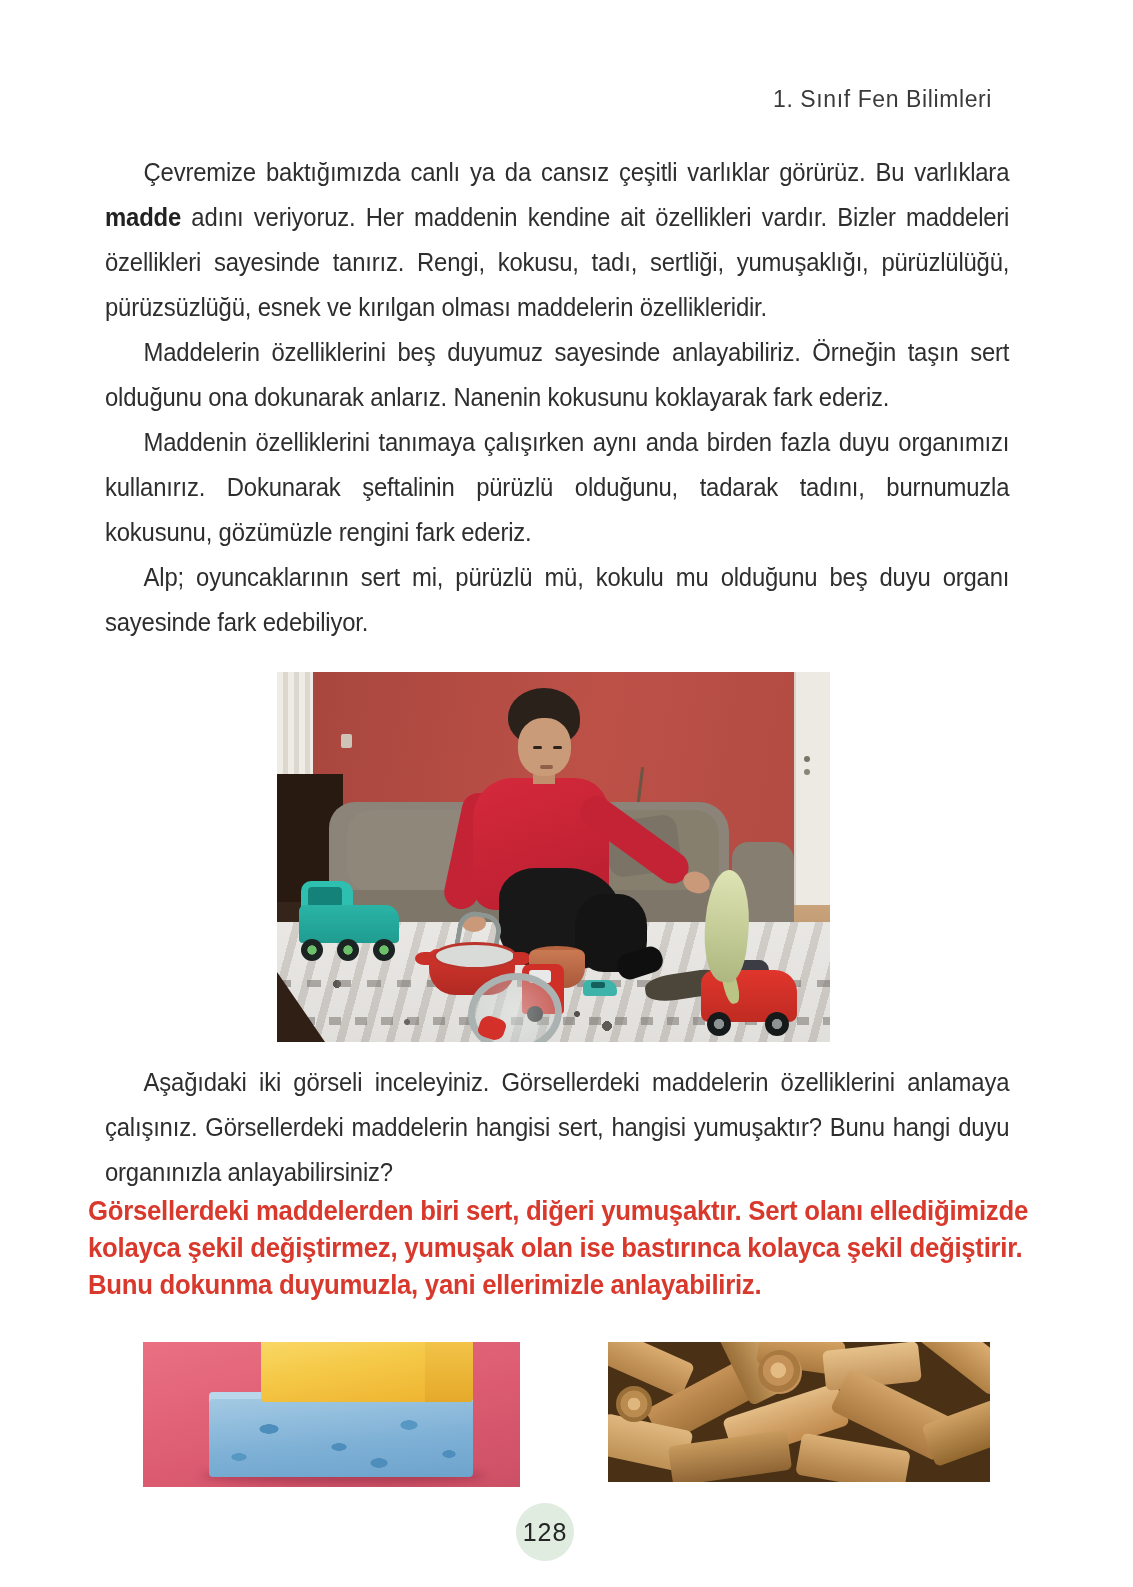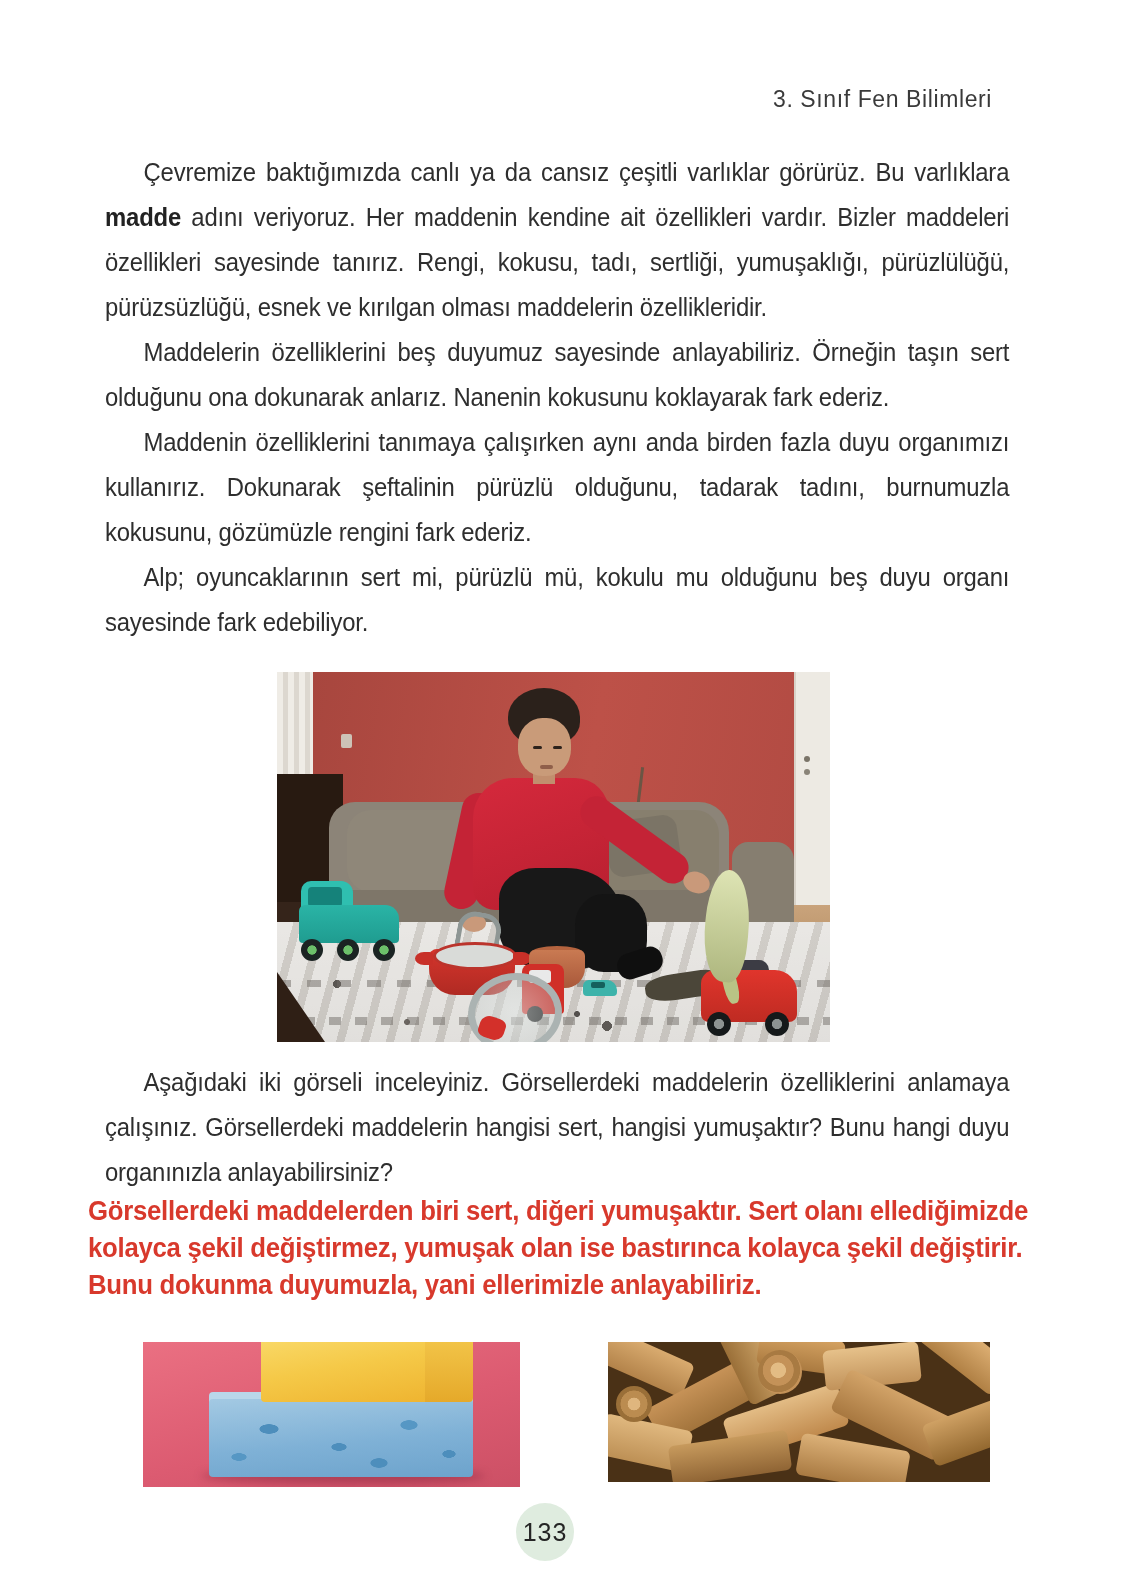--- a/index.html
+++ b/index.html
@@ -156,21 +156,21 @@
   
   .pagenum{position:absolute;left:516px;top:1503px;width:58px;height:58px;border-radius:50%;
      background:#dfecdf;display:flex;align-items:center;justify-content:center;
      font-size:25px;letter-spacing:1px;color:#252525;}
 </style>
 </head>
 <body>
 
 <div class="page">
 
-  <div class="hdr">3. Sınıf Fen Bilimleri</div>
+  <div class="hdr">1. Sınıf Fen Bilimleri</div>
 
   <div class="bodytext">
     <p><span>Çevremize baktığımızda canlı ya da cansız çeşitli varlıklar görürüz. Bu varlıklara </span><b>madde</b><span> adını veriyoruz. Her maddenin kendine ait özellikleri vardır. Bizler maddeleri özellikleri sayesinde tanırız. Rengi, kokusu, tadı, sertliği, yumuşaklığı, pürüzlülüğü, pürüzsüzlüğü, esnek ve kırılgan olması maddelerin özellikleridir.</span></p>
     <p>Maddelerin özelliklerini beş duyumuz sayesinde anlayabiliriz. Örneğin taşın sert olduğunu ona dokunarak anlarız. Nanenin kokusunu koklayarak fark ederiz.</p>
     <p>Maddenin özelliklerini tanımaya çalışırken aynı anda birden fazla duyu organımızı kullanırız. Dokunarak şeftalinin pürüzlü olduğunu, tadarak tadını, burnumuzla kokusunu, gözümüzle rengini fark ederiz.</p>
     <p>Alp; oyuncaklarının sert mi, pürüzlü mü, kokulu mu olduğunu beş duyu organı sayesinde fark edebiliyor.</p>
   </div>
 
   <div class="photo">
     <div class="s-wall"></div>
@@ -268,16 +268,16 @@
     <div class="log"></div>
     <div class="log"></div>
     <div class="log"></div>
     <div class="log"></div>
     <div class="log"></div>
     <div class="wd-end1"></div>
     <div class="wd-end2"></div>
   </div>
 
   <div class="pagenum">
-    <span>133</span>
+    <span>128</span>
   </div>
 
 </div>
 
 </body></html>

